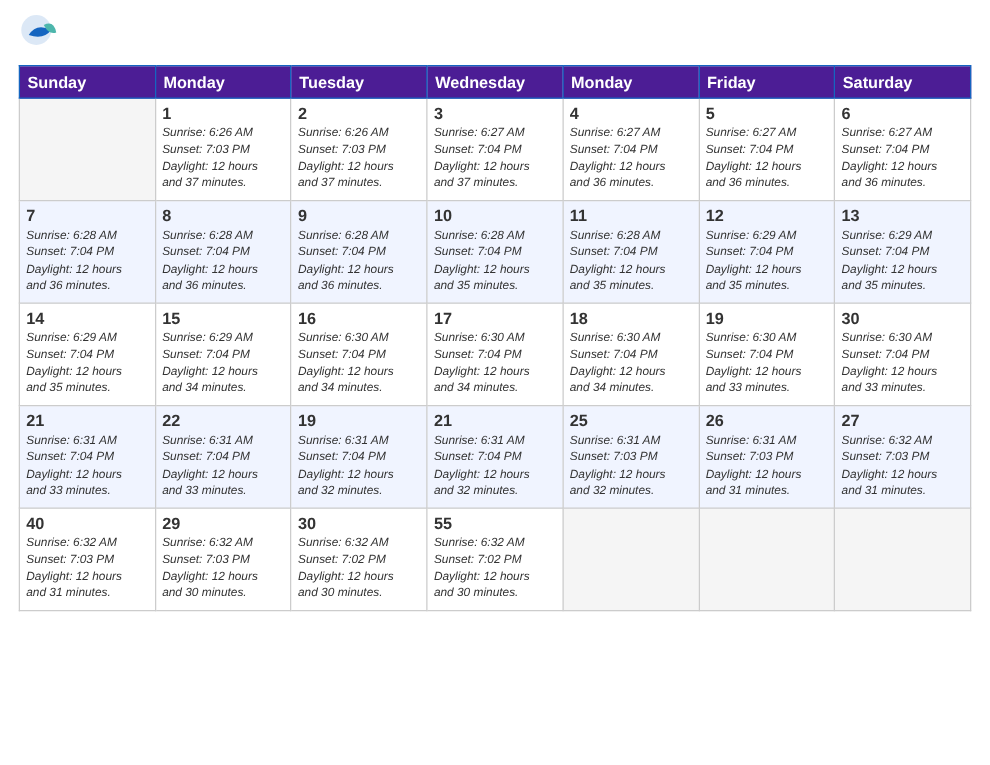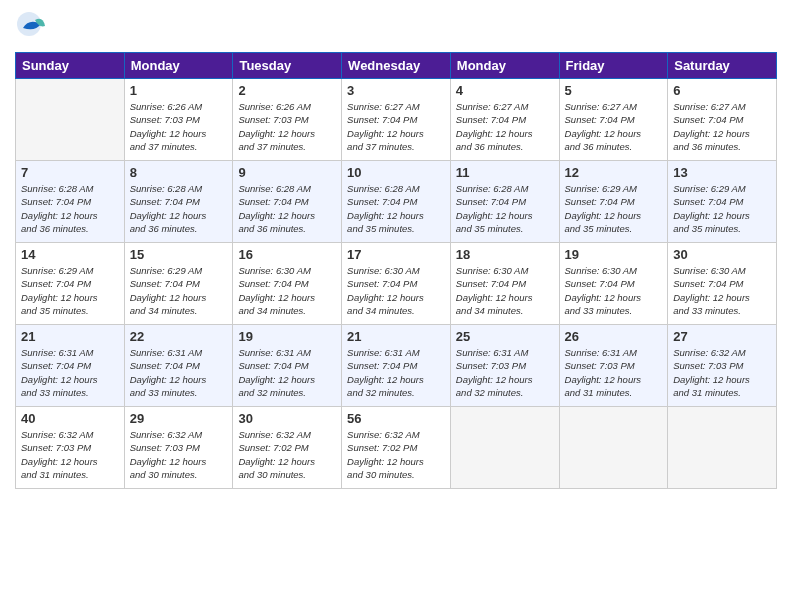--- a/index.html
+++ b/index.html
@@ -247,21 +247,21 @@
           </td>
           <td>
             <span class="day-number">29</span>
             <div class="day-info">Sunrise: 6:32 AM<br>Sunset: 7:03 PM<br>Daylight: 12 hours<br>and 30 minutes.</div>
           </td>
           <td>
             <span class="day-number">30</span>
             <div class="day-info">Sunrise: 6:32 AM<br>Sunset: 7:02 PM<br>Daylight: 12 hours<br>and 30 minutes.</div>
           </td>
           <td>
-            <span class="day-number">56</span>
+            <span class="day-number">55</span>
             <div class="day-info">Sunrise: 6:32 AM<br>Sunset: 7:02 PM<br>Daylight: 12 hours<br>and 30 minutes.</div>
           </td>
           <td class="empty-cell"></td>
           <td class="empty-cell"></td>
           <td class="empty-cell"></td>
         </tr>
       </tbody>
   </table>
 </div>
 

